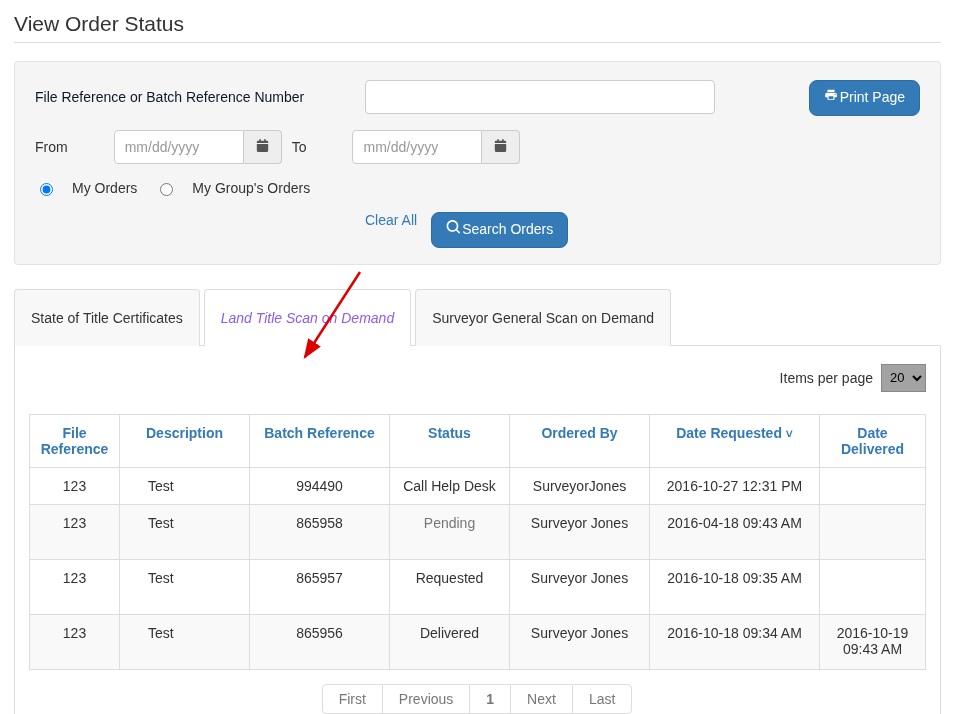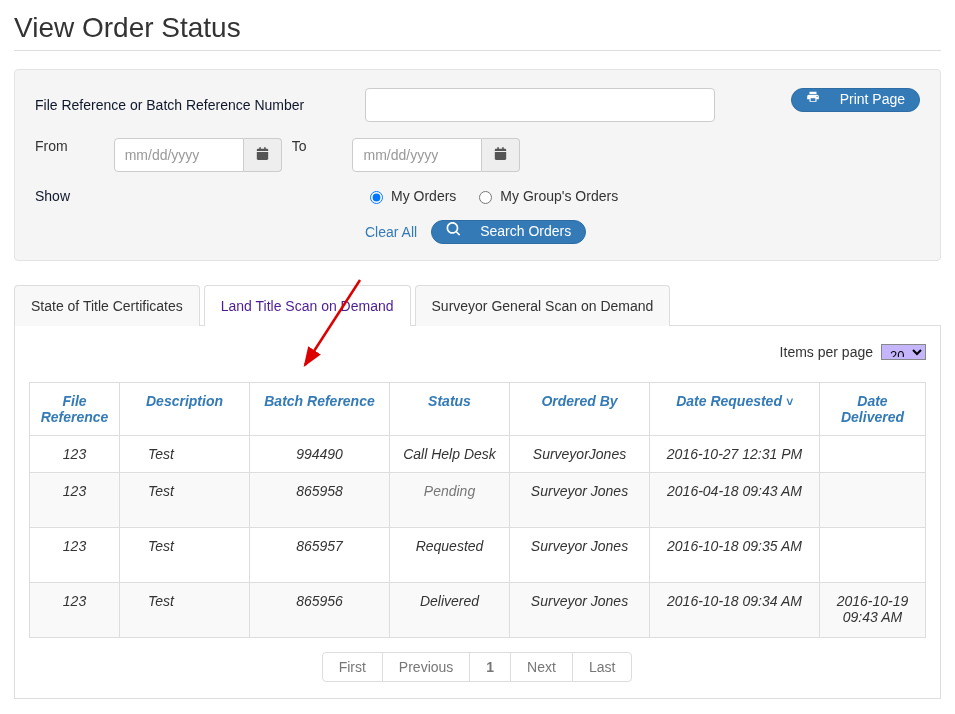--- a/index.html
+++ b/index.html
@@ -6,21 +6,21 @@
   body {
     font-family: "Segoe UI", Tahoma, Arial, sans-serif;
     font-size: 14px;
     color: #333;
     margin: 0;
     padding: 10px 14px;
     background: #fff;
     width: 955px;
   }
   .page-title {
-    font-size: 28px;
+    font-size: 21px;
     font-weight: 400;
     color: #333;
     margin: 2px 0 6px 0;
   }
   hr.title-rule {
     border: none;
     border-top: 1px solid #ddd;
     margin: 0 0 18px 0;
   }
   .filter-panel {
@@ -44,21 +44,21 @@
     border: 1px solid #ccc;
     border-radius: 4px;
     padding: 6px 10px;
     background: #fff;
     font-size: 14px;
     color: #555;
   }
   .form-control.lg { width: 350px; }
   .date-group {
     display: flex;
-    align-items: flex-start;
+    align-items: center;
     gap: 10px;
   }
   .input-group {
     display: flex;
     padding-left: 36px;
   }
   .input-group .form-control {
     width: 130px;
     border-top-right-radius: 0;
     border-bottom-right-radius: 0;
@@ -70,38 +70,38 @@
     width: 38px;
     height: 34px;
     background: #eee;
     border: 1px solid #ccc;
     border-left: none;
     border-top-right-radius: 4px;
     border-bottom-right-radius: 4px;
     color: #555;
   }
   .radio-group { display: flex; align-items: center; gap: 18px; }
-  .radio-group label { display: flex; align-items: center; gap: 5px; cursor: pointer; }
+  .radio-group label { display: flex; align-items: center; gap: 16px; cursor: pointer; }
   .action-row {
     display: flex;
-    align-items: center;
+    align-items: flex-start;
     gap: 14px;
     margin-left: 330px;
   }
   .link {
     color: #337ab7;
     text-decoration: none;
     cursor: pointer;
   }
   .btn {
     display: inline-flex;
     align-items: center;
-    gap: 20px;
-    border-radius: 15px;
-    padding: 1px 14px;
+    gap: 2px;
+    border-radius: 8px;
+    padding: 7px 14px;
     font-size: 14px;
     cursor: pointer;
     border: 1px solid transparent;
     line-height: 1.4;
   }
   .btn-primary {
     background: #337ab7;
     border-color: #2e6da4;
     color: #fff;
   }
@@ -109,65 +109,65 @@
     position: absolute;
     top: 18px;
     right: 20px;
   }
   .tabs {
     display: flex;
     margin-top: 24px;
     border-bottom: 1px solid #ddd;
   }
   .tab {
-    padding: 12px 16px;
+    padding: 20px 16px;
     border: 1px solid transparent;
     border-bottom: none;
     margin-bottom: -1px;
     color: #555;
     cursor: pointer;
     font-size: 14px;
     background: transparent;
     border-radius: 4px 4px 0 0;
   }
   .tab.inactive {
     background: #f8f8f8;
     border-color: #ddd;
     color: #333;
   }
   .tab.active {
     background: #fff;
     border-color: #ddd;
     border-bottom-color: #fff;
-    color: #4c1d95;
+    color: #8b5cf6;
+    font-style: italic;
   }
   .tab-gap { width: 4px; }
   .tab-panel {
     border: 1px solid #ddd;
     border-top: none;
     padding: 18px 14px 16px 14px;
   }
   .ipp {
     display: flex;
     justify-content: flex-end;
     align-items: center;
     gap: 8px;
     margin-bottom: 22px;
   }
   .select {
-    height: 16px;
+    height: 28px;
     border: 1px solid #888;
     padding: 2px 4px;
     font-size: 13px;
-    background: #c4b5fd;
+    background: #a3a3a3;
   }
   table.data {
     width: 100%;
     border-collapse: collapse;
-    font-style: italic;
   }
   table.data th, table.data td {
     border: 1px solid #ddd;
     padding: 10px 8px;
     text-align: center;
     font-size: 14px;
     vertical-align: top;
   }
   table.data th {
     background: #fff;
@@ -247,21 +247,20 @@
             <svg width="13" height="13" viewBox="0 0 448 512" fill="currentColor">
                 <path d="M96 32v32H48C21.5 64 0 85.5 0 112v48h448v-48c0-26.5-21.5-48-48-48h-48V32c0-17.7-14.3-32-32-32s-32 14.3-32 32v32H160V32c0-17.7-14.3-32-32-32S96 14.3 96 32zM0 192v272c0 26.5 21.5 48 48 48h352c26.5 0 48-21.5 48-48V192H0z"></path>
               </svg>
           </span>
         </span>
       </div>
     </div>
   </div>
 
   <div class="form-row">
-    <div class="form-label">Show</div>
     <div class="radio-group">
       <label>
         <input type="radio" name="show" checked="" style="">
         <span>My Orders</span>
       </label>
       <label>
         <input type="radio" name="show" style="">
         <span>My Group's Orders</span>
       </label>
     </div>

